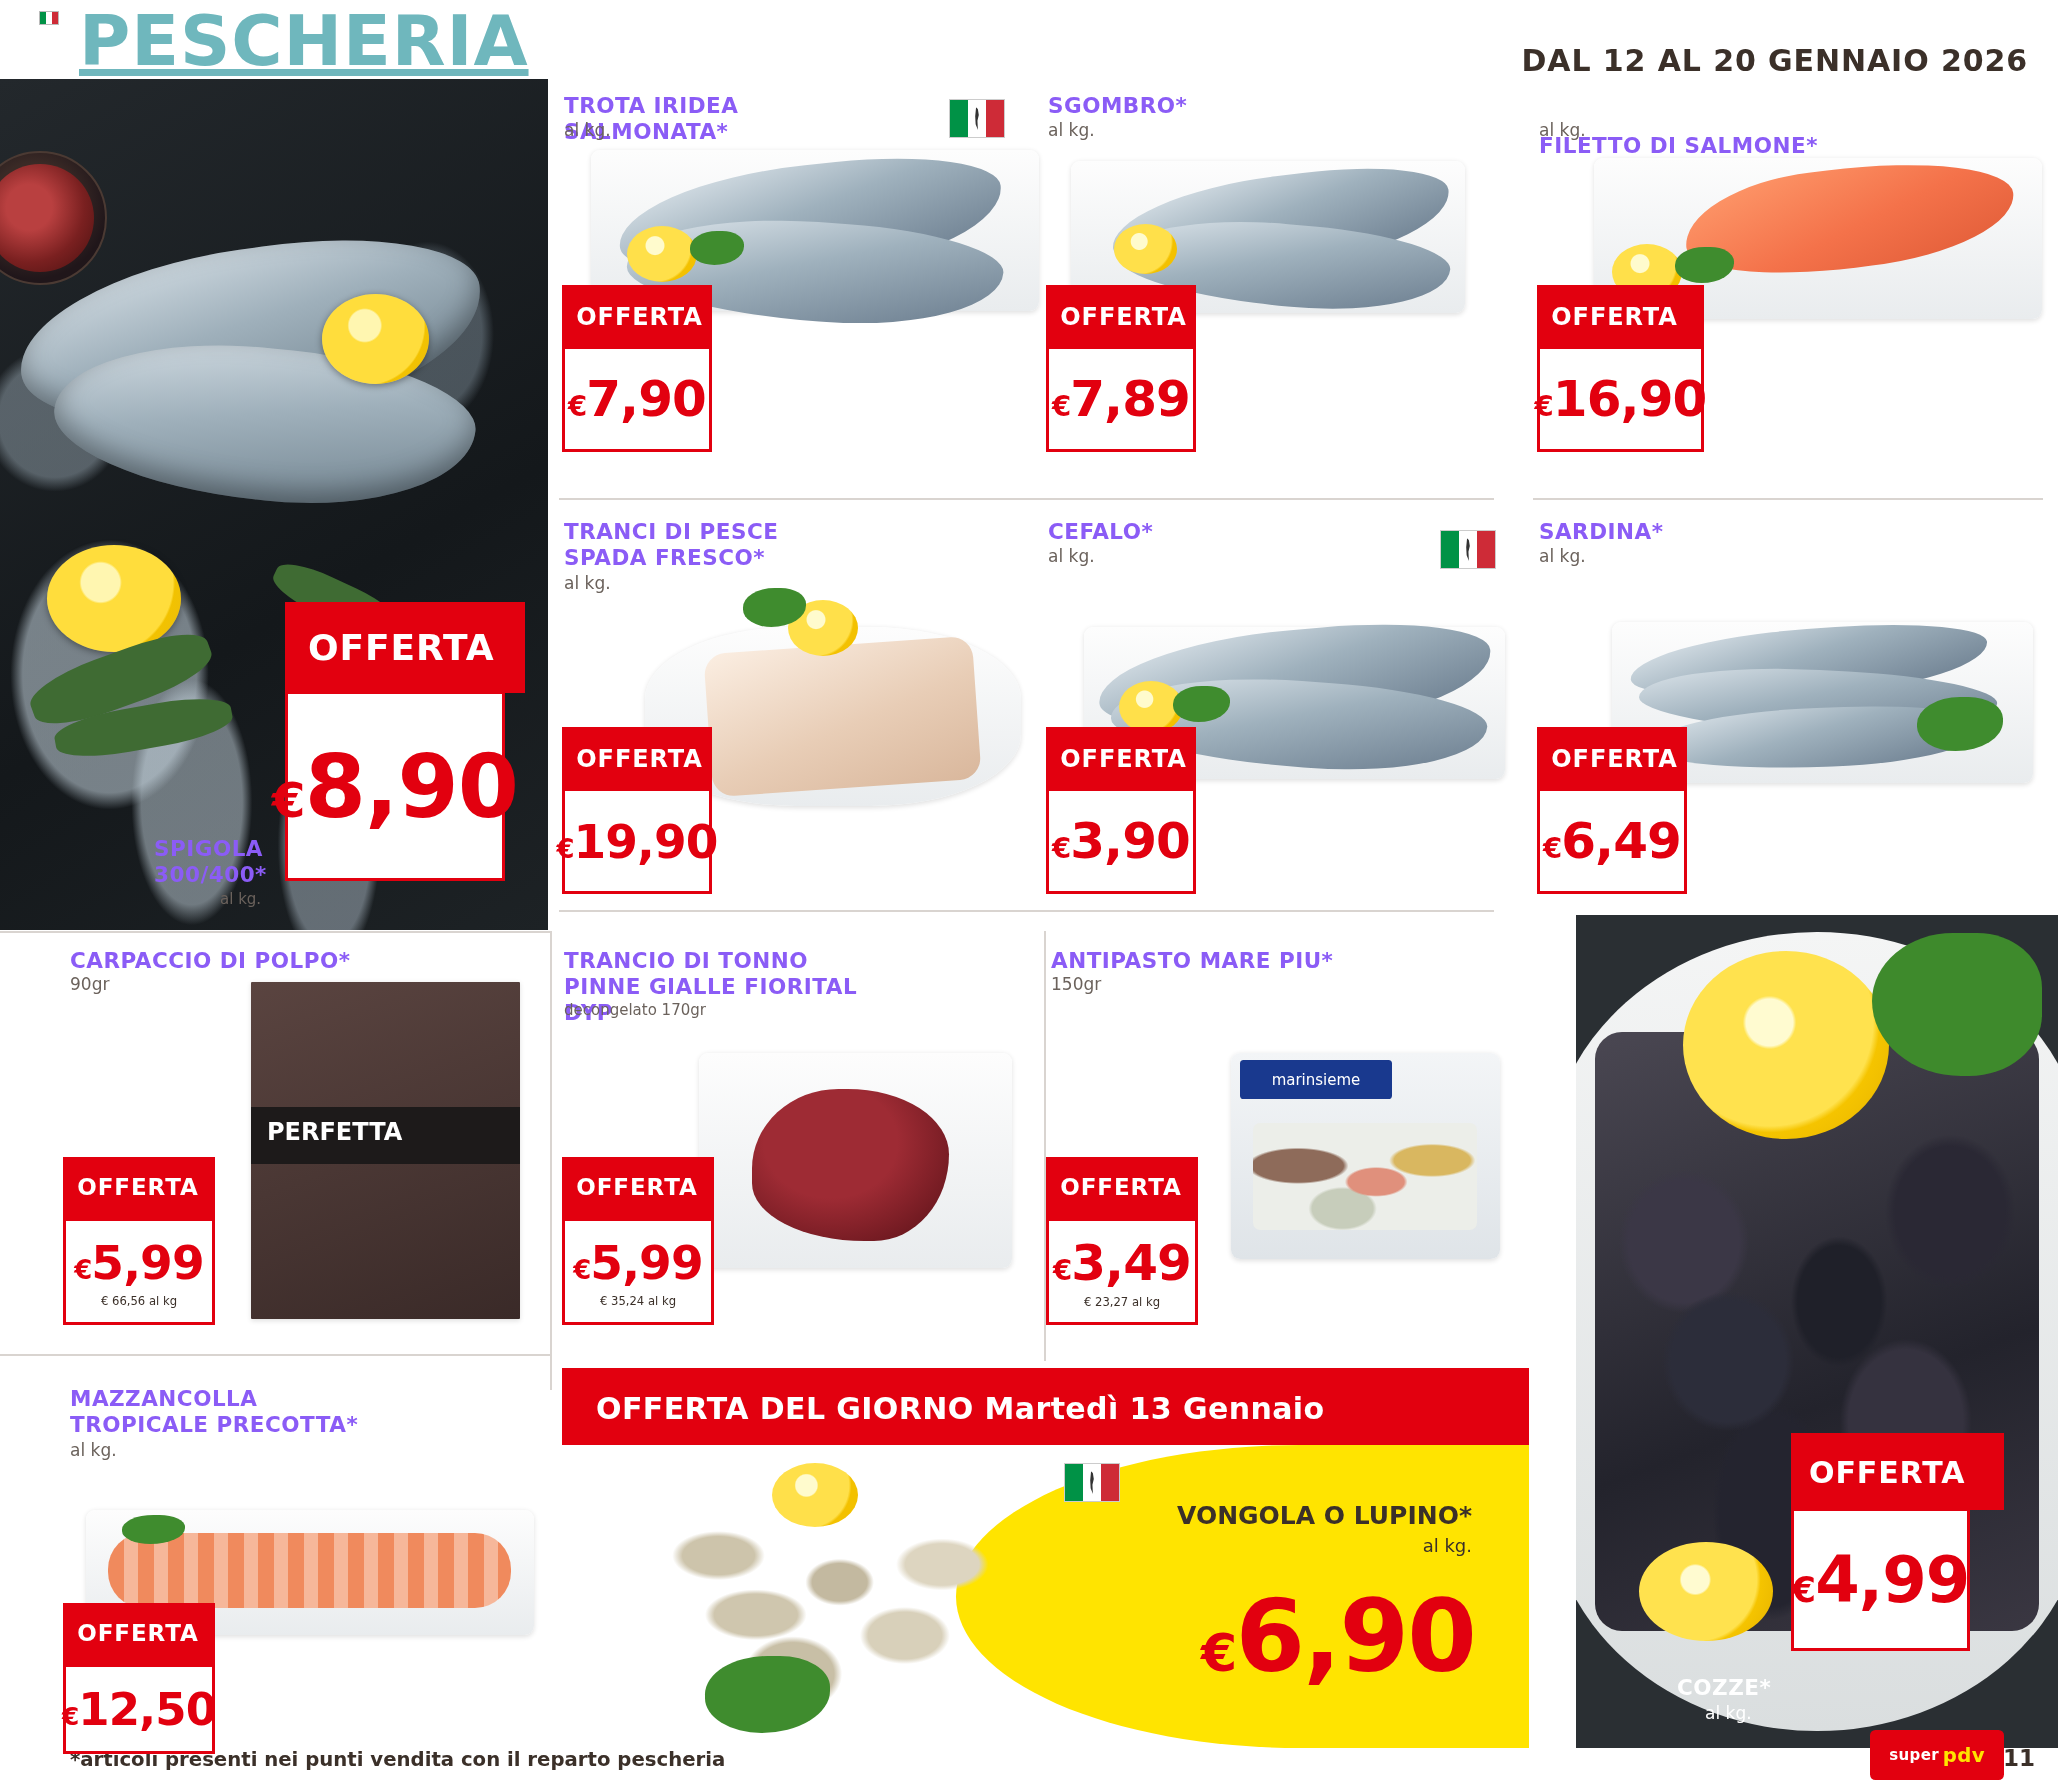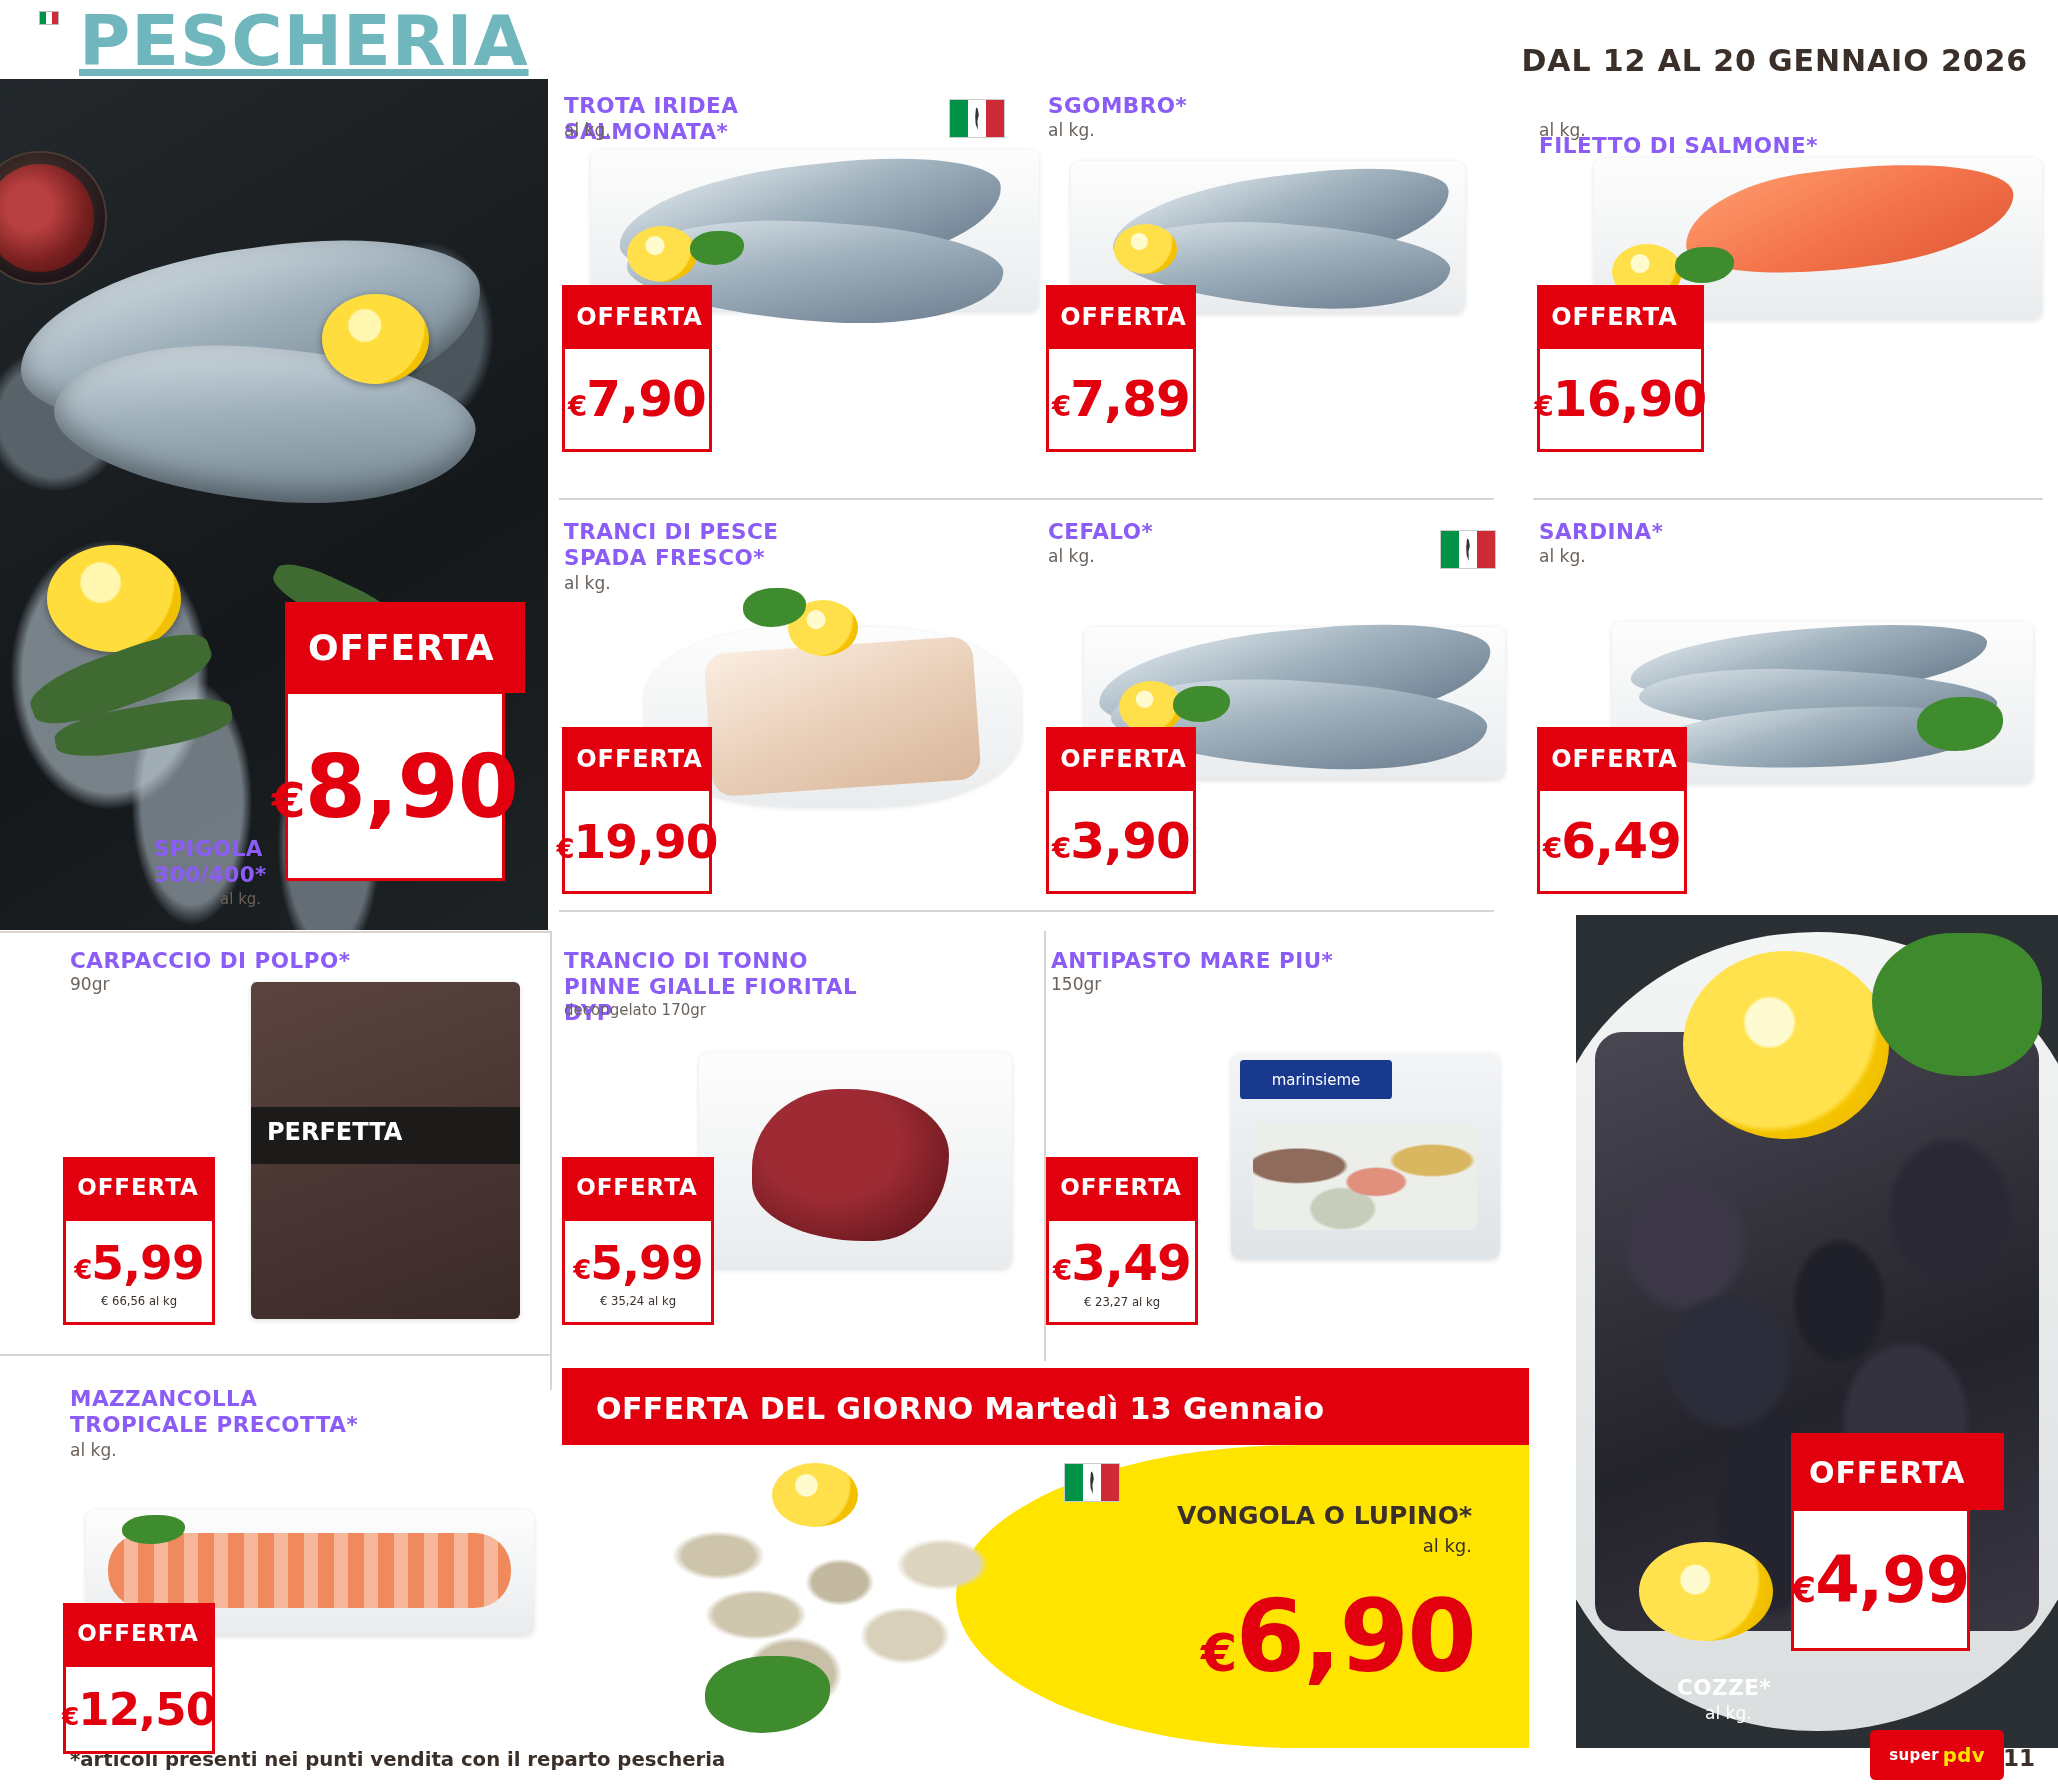--- a/index.html
+++ b/index.html
@@ -391,21 +391,21 @@
     <div class="price" style="font-size:50px;"><span class="eur">€</span><span>6,49</span></div>
   </div>
 
   <div class="divider" style="left:559px;top:910px;width:935px;"></div>
   <div class="divider" style="left:0px;top:931px;width:550px;"></div>
   <div class="vdivider" style="left:550px;top:931px;height:459px;"></div>
   <div class="vdivider" style="left:1044px;top:931px;height:430px;"></div>
 
   <div class="ptitle" style="left:70px;top:948px;width:322px;">CARPACCIO DI POLPO*</div>
   <div class="psub" style="left:70px;top:974px;">90gr</div>
-  <div class="tray" style="left:251px;top:982px;width:269px;height:337px;background:linear-gradient(160deg,#5a4440,#3a2a28);border-radius:6px;">
+  <div class="tray" style="left:251px;top:982px;width:269px;height:337px;background:linear-gradient(160deg,#5a4440,#3a2a28);border-radius:1px;">
     <div style="position:absolute;left:0;top:125px;width:100%;height:57px;background:#1d1a1a;"></div>
     <div style="position:absolute;left:16px;top:136px;color:#fff;font-family:'DejaVu Sans',sans-serif;font-size:24px;font-weight:700;">PERFETTA</div>
   </div>
   <div class="offer" style="left:63px;top:1157px;width:152px;height:61px;">
     <div class="lbl" style="font-size:23px;padding:17px 0 0 14.3px;">OFFERTA</div>
   </div>
   <div class="offer-white" style="left:63px;top:1218px;width:152px;height:107px;flex-direction:column;">
     <div class="price" style="font-size:47px;"><span class="eur">€</span><span>5,99</span></div>
     <div class="smallprice" style="position:static;font-size:11.6px;margin-top:3.6px;">€ 66,56 al kg</div>
   </div>

